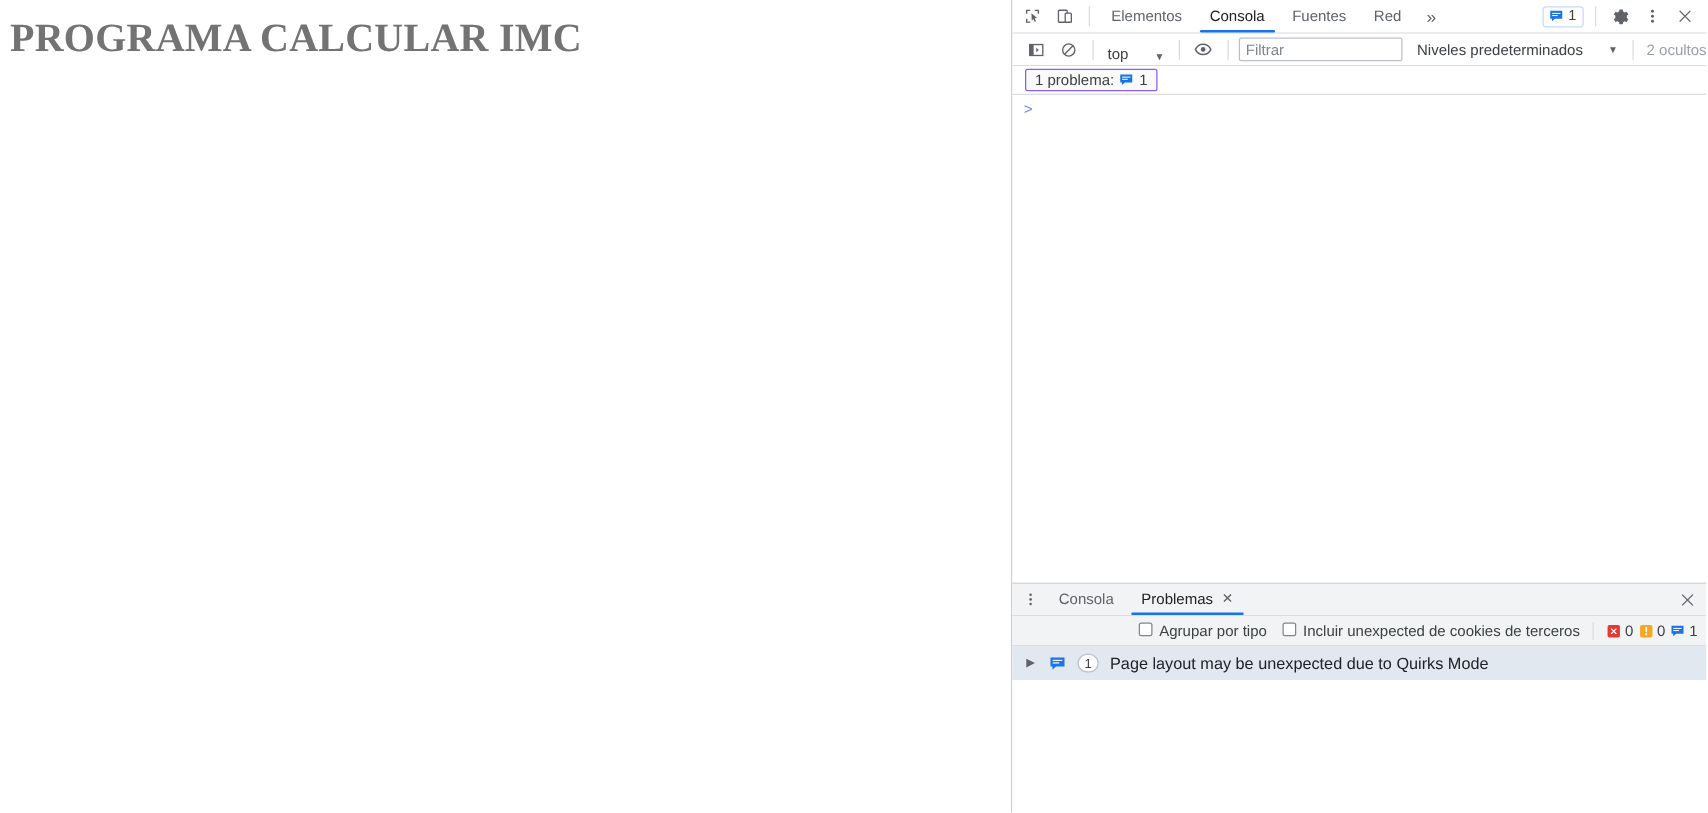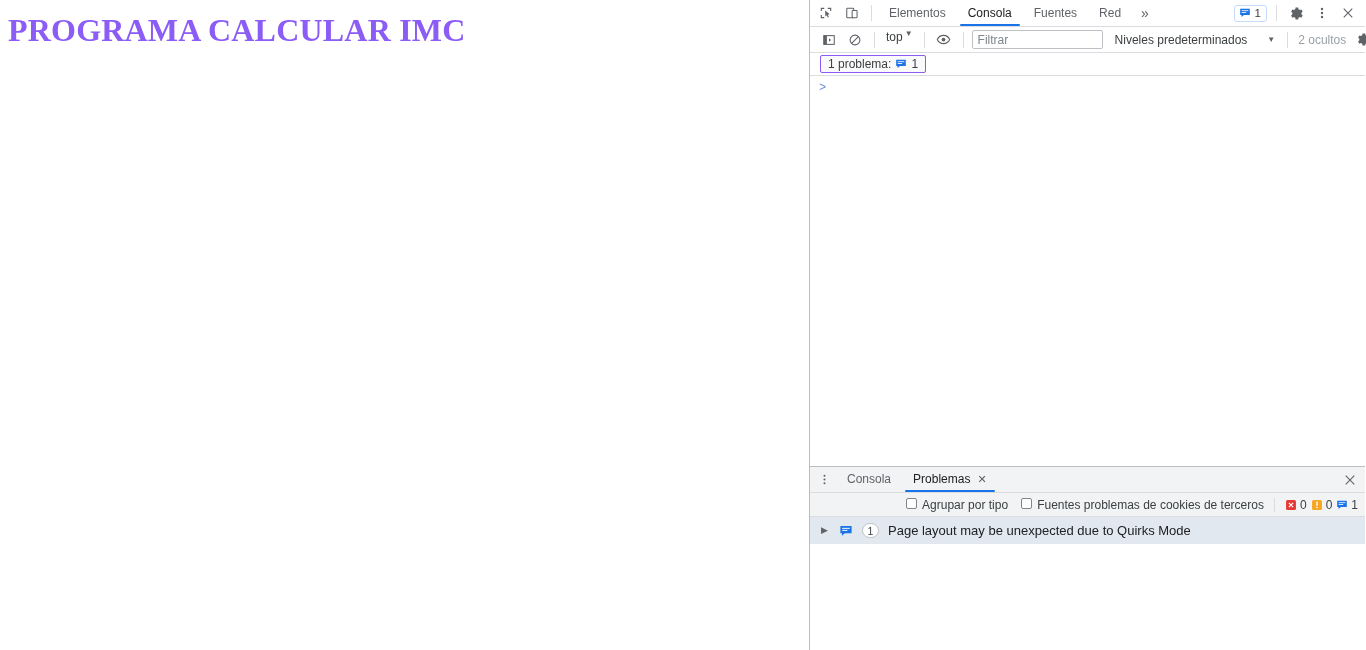--- a/index.html
+++ b/index.html
@@ -28,21 +28,21 @@
     background: #ffffff;
     border-right: 1px solid #bdbdbd;
     box-sizing: border-box;
     overflow: hidden;
   }
   #page-title {
     font-family: "Liberation Serif", serif;
     font-weight: bold;
     font-size: 32px;
     line-height: 1.1;
-    color: #8b5cf6;
+    color: #737373;
     margin: 13px 0 0 8px;
     letter-spacing: 0.2px;
   }
   #page-paragraph {
     font-family: "Liberation Serif", serif;
     font-size: 13.5px;
     color: #000000;
     margin: 26px 0 0 8px;
   }
 
@@ -137,22 +137,22 @@
     min-height: 26px;
     display: flex;
     align-items: center;
     border-bottom: 1px solid #dadce0;
     background: #ffffff;
     box-sizing: border-box;
     padding-left: 3px;
   }
   .ctx-select {
     display: flex;
-    align-items: flex-start;
-    gap: 2px;
+    align-items: flex-end;
+    gap: 21px;
     padding: 0 5px;
     height: 20px;
     cursor: pointer;
     font-size: 12px;
     color: #3c4043;
     white-space: nowrap;
   }
   .caret { font-size: 8px; color: #5f6368; line-height: 1; }
   .filter-box {
     width: 131px;
@@ -546,21 +546,21 @@
         </div>
       </div>
 
       <div class="issues-toolbar">
         <div class="chk-label">
           <span class="chk-box"></span>
           <span>Agrupar por tipo</span>
         </div>
         <div class="chk-label" style="margin-right:8px;">
           <span class="chk-box"></span>
-          <span>Fuentes problemas de cookies de terceros</span>
+          <span>Incluir unexpected de cookies de terceros</span>
         </div>
         <div class="counters">
           <div class="counter">
             <svg width="12" height="12" viewBox="0 0 16 16">
               <rect x="1.4" y="1.4" width="13.2" height="13.2" rx="2" fill="#e53935"></rect>
               <path d="M5.2 5.2l5.6 5.6M10.8 5.2l-5.6 5.6" stroke="#ffffff" stroke-width="1.5"></path>
             </svg>
             <span>0</span>
           </div>
           <div class="counter">

